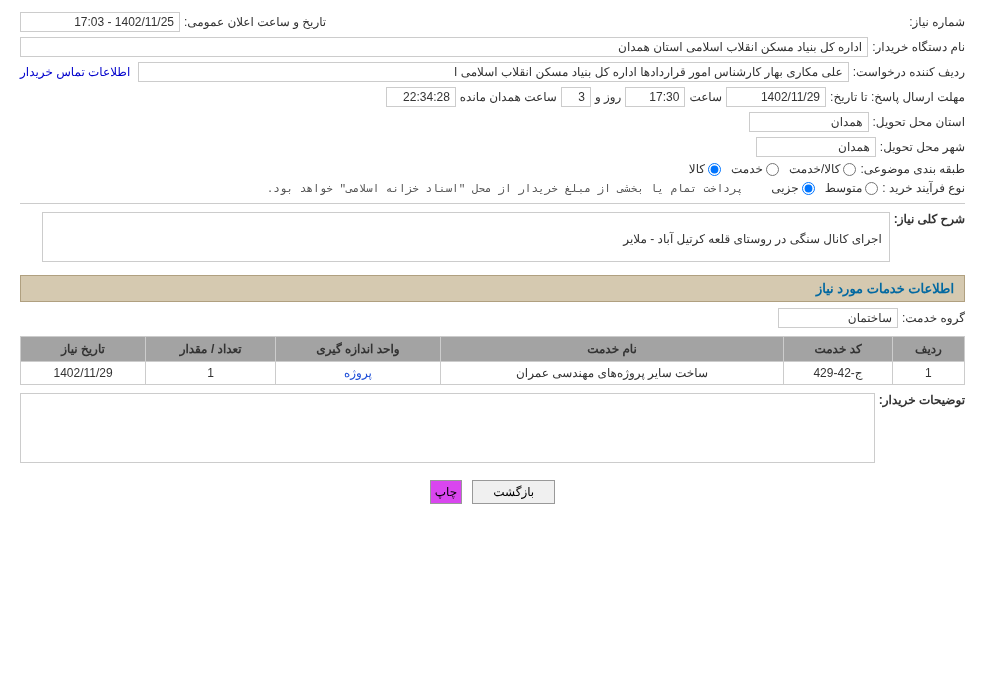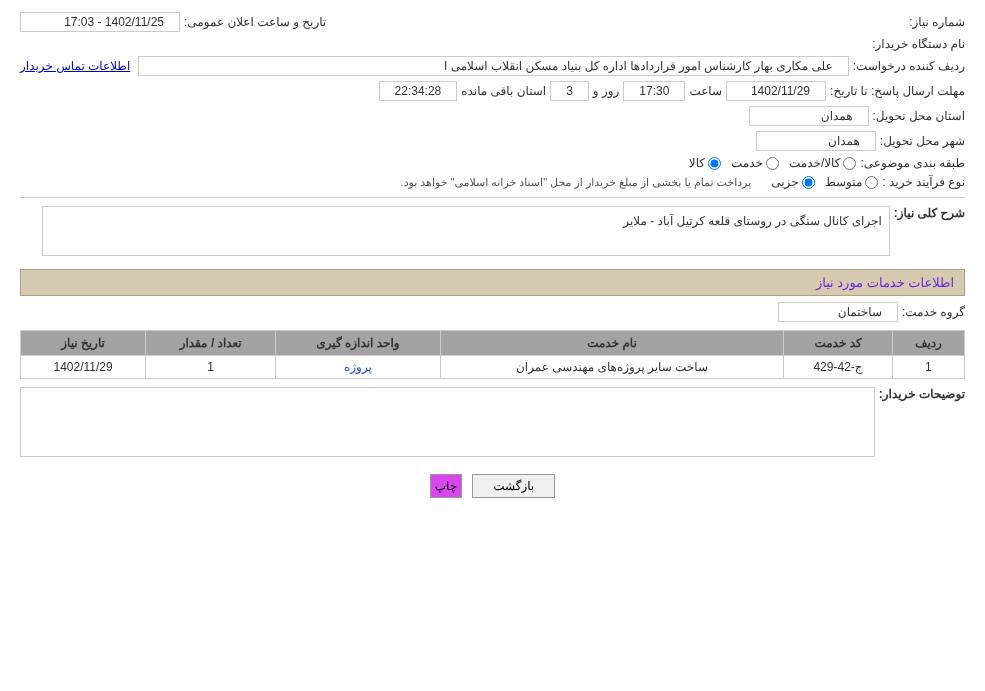--- a/index.html
+++ b/index.html
@@ -24,40 +24,39 @@
       font-size: 15px;
       font-weight: bold;
       letter-spacing: 1px;
     }
     .content {
       padding: 12px 20px;
     }
     .section-header {
       background: #d5c9b0;
       border: 1px solid #b0a080;
-      color: #6d28d9;
-      font-weight: normal;
+      color: #0369a1;
+      font-weight: bold;
       font-size: 13px;
       padding: 5px 10px;
       margin: 10px 0 6px 0;
       text-align: right;
     }
     .link-blue {
       color: #0000cc;
-      text-decoration: underline;
       cursor: pointer;
     }
     .lbl {
       white-space: nowrap;
       font-size: 12px;
     }
     .input-field {
       border: 1px solid #ccc;
       background: #fff;
-      padding: 2px 15px;
+      padding: 2px 5px;
       font-size: 12px;
       font-family: Tahoma, Arial, sans-serif;
       direction: rtl;
     }
     .radio-group {
       display: flex;
       gap: 10px;
       align-items: center;
       direction: rtl;
     }
@@ -150,36 +149,37 @@
 
     <div class="row-line">
       <span class="lbl">شماره نیاز:</span>
       <span style="flex:1;"></span>
       <span class="lbl">تاریخ و ساعت اعلان عمومی:</span>
       <span class="input-field" style="min-width:160px; display:inline-block;">1402/11/25 - 17:03</span>
     </div>
 
     <div class="row-line">
       <span class="lbl">نام دستگاه خریدار:</span>
+      <span class="input-field" style="flex:1; display:inline-block; width:550px;">اداره کل بنیاد مسکن انقلاب اسلامی استان همدان</span>
     </div>
 
     <div class="row-line">
       <span class="lbl">ردیف کننده درخواست:</span>
       <span class="input-field" style="flex:1; display:inline-block;">علی مکاری بهار کارشناس امور قراردادها اداره کل بنیاد مسکن انقلاب اسلامی ا</span>
       <span class="link-blue" style="white-space:nowrap; margin-right:4px;">اطلاعات تماس خریدار</span>
     </div>
 
     <div class="row-line">
       <span class="lbl">مهلت ارسال پاسخ: تا تاریخ:</span>
       <span class="input-field" style="min-width:100px; display:inline-block;">1402/11/29</span>
       <span class="lbl">ساعت</span>
       <span class="input-field" style="min-width:60px; display:inline-block;">17:30</span>
       <span class="lbl">روز و</span>
       <span class="input-field" style="min-width:30px; display:inline-block;">3</span>
-      <span class="lbl">استان باقی مانده</span>
+      <span class="lbl">ساعت همدان مانده</span>
       <span class="input-field" style="min-width:70px; display:inline-block;">22:34:28</span>
     </div>
 
     <div class="row-line">
       <span class="lbl">استان محل تحویل:</span>
       <span class="input-field" style="min-width:120px; display:inline-block;">همدان</span>
     </div>
 
     <div class="row-line">
       <span class="lbl">شهر محل تحویل:</span>
@@ -209,30 +209,30 @@
       <div class="radio-group">
         <div class="radio-item">
           <input type="radio" name="ptype" style="">
           <span>متوسط</span>
         </div>
         <div class="radio-item">
           <input type="radio" name="ptype" checked="" style="">
           <span>جزیی</span>
         </div>
       </div>
-      <span class="note-text" style="margin-right:16px;">پرداخت تمام یا بخشی از مبلغ خریدار از محل "اسناد خزانه اسلامی" خواهد بود.</span>
+      <span class="note-text" style="margin-right:24px;font-family:Liberation Mono, monospace;">پرداخت تمام یا بخشی از مبلغ خریدار از محل "اسناد خزانه اسلامی" خواهد بود.</span>
     </div>
 
     <hr class="divider">
 
     <div class="row-line" style="align-items:flex-start;padding-left:22px;">
       <span class="lbl" style="font-weight:bold; white-space:nowrap;">شرح کلی نیاز:</span>
       <div class="watermark-area" style="flex:1; position:relative;">
         <textarea class="narration-box" style="width: 100%; min-height: 50px;" readonly=""></textarea>
-        <span style="position:absolute; top:8px; right:8px; font-size:12px; color:#333;">اجرای کانال سنگی در روستای قلعه کرتیل آباد - ملایر</span>
+        <span style="position:absolute; top:20px; right:8px; font-size:12px; color:#333;">اجرای کانال سنگی در روستای قلعه کرتیل آباد - ملایر</span>
       </div>
     </div>
 
     <div class="section-header">
       <span>اطلاعات خدمات مورد نیاز</span>
     </div>
 
     <div class="row-line">
       <span class="lbl">گروه خدمت:</span>
       <span class="input-field" style="min-width:120px; display:inline-block;">ساختمان</span>

